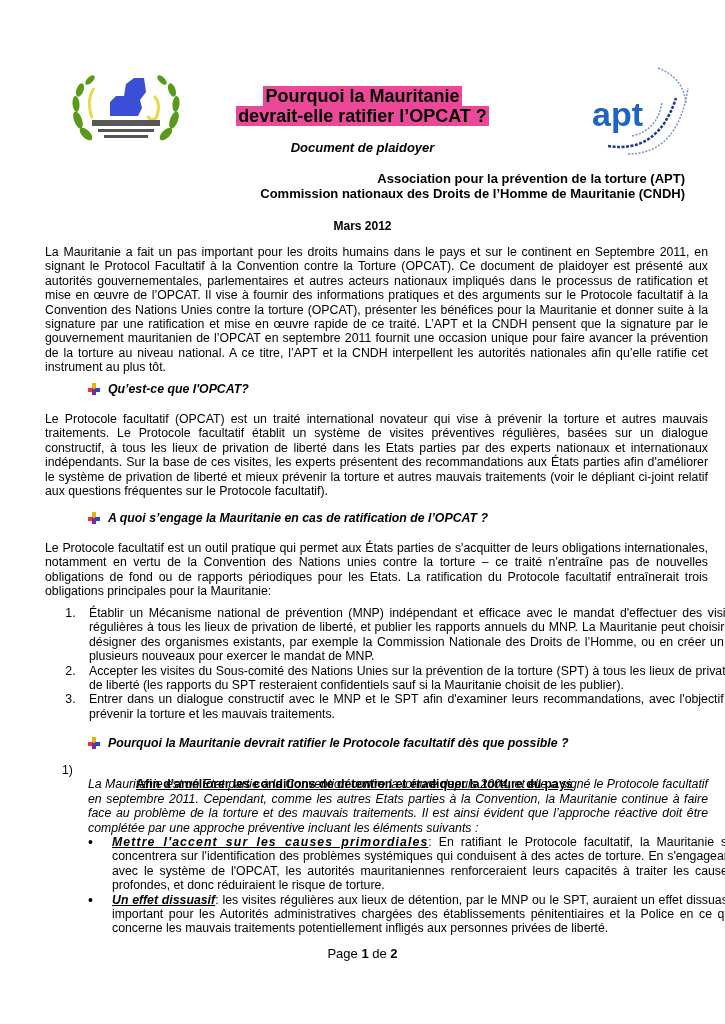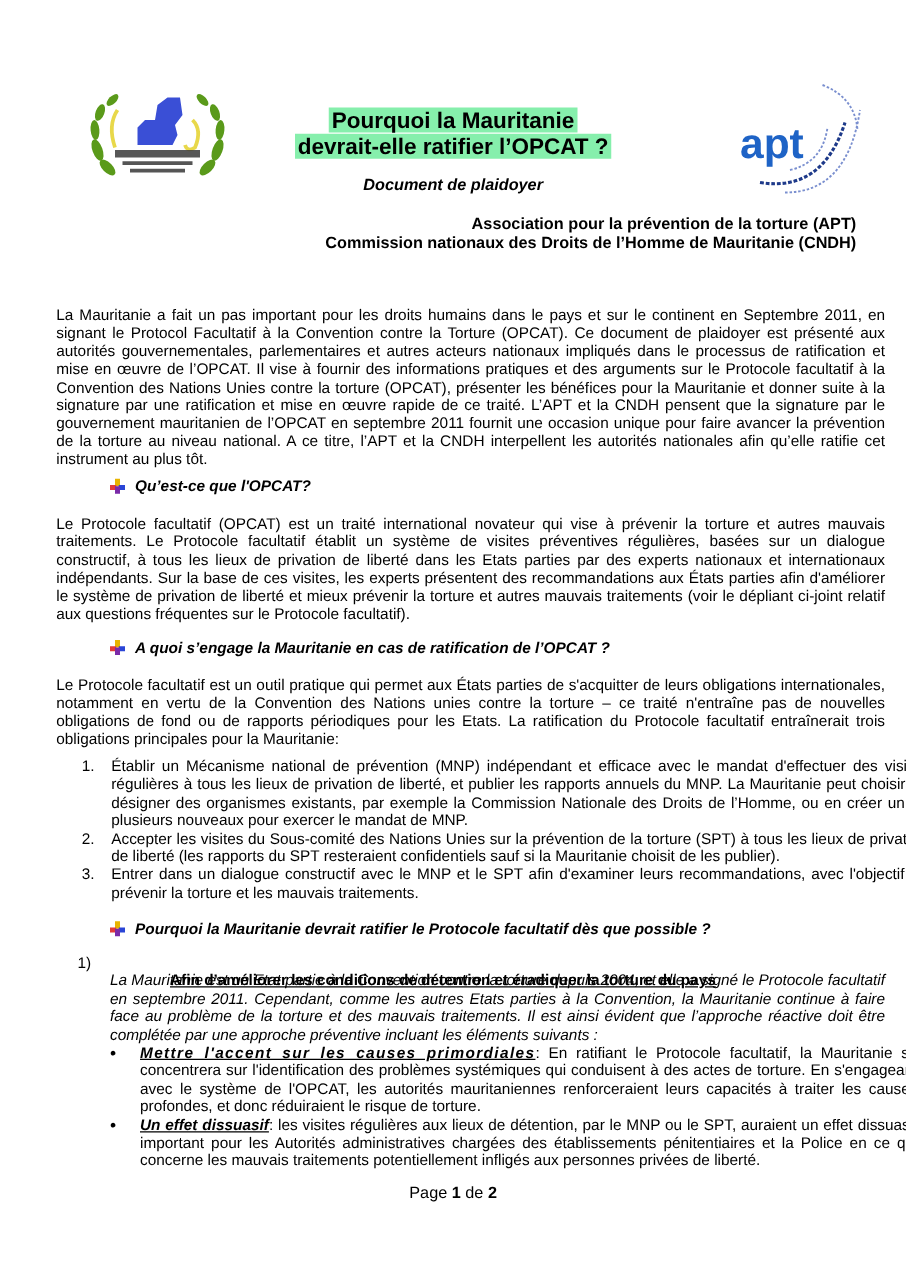--- a/index.html
+++ b/index.html
@@ -4,21 +4,21 @@
 <style>
   html, body { margin:0; padding:0; background:#ffffff; }
   body { width:725px; height:1024px; position:relative; overflow:hidden;
          font-family:"Liberation Sans", sans-serif; color:#000; }
   .page { position:absolute; left:0; top:0; width:725px; height:1024px; }
 
   
   .logo-left { position:absolute; left:66px; top:72px; width:120px; height:90px; }
   .logo-right { position:absolute; left:588px; top:58px; width:105px; height:110px; }
   .title-block { position:absolute; left:200px; top:86px; width:325px; text-align:center; }
-  .title-line { display:inline-block; background:#86efac; font-weight:bold; font-size:18px; line-height:20px; padding:0 2px; }
+  .title-line { display:inline-block; background:#ec4899; font-weight:bold; font-size:18px; line-height:20px; padding:0 2px; }
   .subtitle { position:absolute; left:200px; top:140px; width:325px; text-align:center;
               font-weight:bold; font-style:italic; font-size:13px; }
   .orgs { position:absolute; left:40px; top:171px; width:645px; text-align:right;
           font-weight:bold; font-size:13px; line-height:15px; }
   .date { position:absolute; left:40px; top:219px; width:645px; text-align:center; font-weight:bold; font-size:12px; }
 
   
   .para { position:absolute; left:45px; width:663px; font-size:12.3px; line-height:14.4px; text-align:justify; }
   .heading { position:absolute; left:88px; font-size:12.3px; font-weight:bold; font-style:italic; display:flex; align-items:center; gap:8px; }
   .qicon { display:inline-block; width:12px; height:12px; position:relative; }
@@ -81,20 +81,21 @@
       <path d="M44 78 Q70 72 74 44" stroke="#7a8fcf" stroke-width="1.5" fill="none" stroke-dasharray="2 1.5"></path>
       <path d="M40 96 Q90 96 100 30" stroke="#7a8fcf" stroke-width="1.5" fill="none" stroke-dasharray="2 1.5"></path>
       <path d="M70 10 Q96 20 98 46" stroke="#7a8fcf" stroke-width="1.5" fill="none" stroke-dasharray="2 1.5"></path>
     </svg>
   </div>
 
   <div class="orgs">
     <div>Association pour la prévention de la torture (APT)</div>
     <div>Commission nationaux des Droits de l’Homme de Mauritanie (CNDH)</div>
   </div>
+  <div class="date">Mars 2012</div>
 
   <div class="para" style="top:245px;">La Mauritanie a fait un pas important pour les droits humains dans le pays et sur le continent en Septembre 2011, en signant le Protocol Facultatif à la Convention contre la Torture (OPCAT). Ce document de plaidoyer est présenté aux autorités gouvernementales, parlementaires et autres acteurs nationaux impliqués dans le processus de ratification et mise en œuvre de l’OPCAT. Il vise à fournir des informations pratiques et des arguments sur le Protocole facultatif à la Convention des Nations Unies contre la torture (OPCAT), présenter les bénéfices pour la Mauritanie et donner suite à la signature par une ratification et mise en œuvre rapide de ce traité. L’APT et la CNDH pensent que la signature par le gouvernement mauritanien de l’OPCAT en septembre 2011 fournit une occasion unique pour faire avancer la prévention de la torture au niveau national. A ce titre, l’APT et la CNDH interpellent les autorités nationales afin qu’elle ratifie cet instrument au plus tôt.</div>
 
   <div class="heading" style="top:382px;">
     <span class="qicon">
       <i style="left:4px;top:0;width:4px;height:6px;background:#e8b400;"></i>
       <i style="left:0;top:5px;width:5px;height:4px;background:#e23b3b;"></i>
       <i style="left:7px;top:5px;width:5px;height:4px;background:#2a45d6;"></i>
       <i style="left:4px;top:6px;width:4px;height:6px;background:#7a2aa8;"></i>
     </span>

